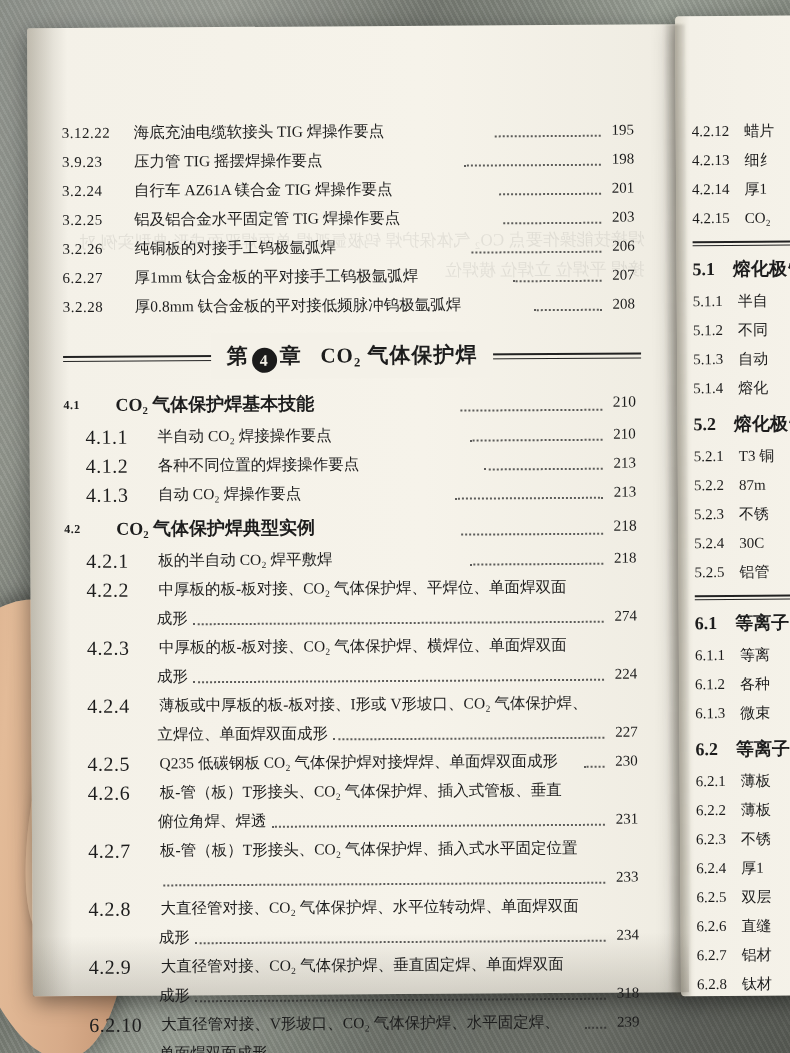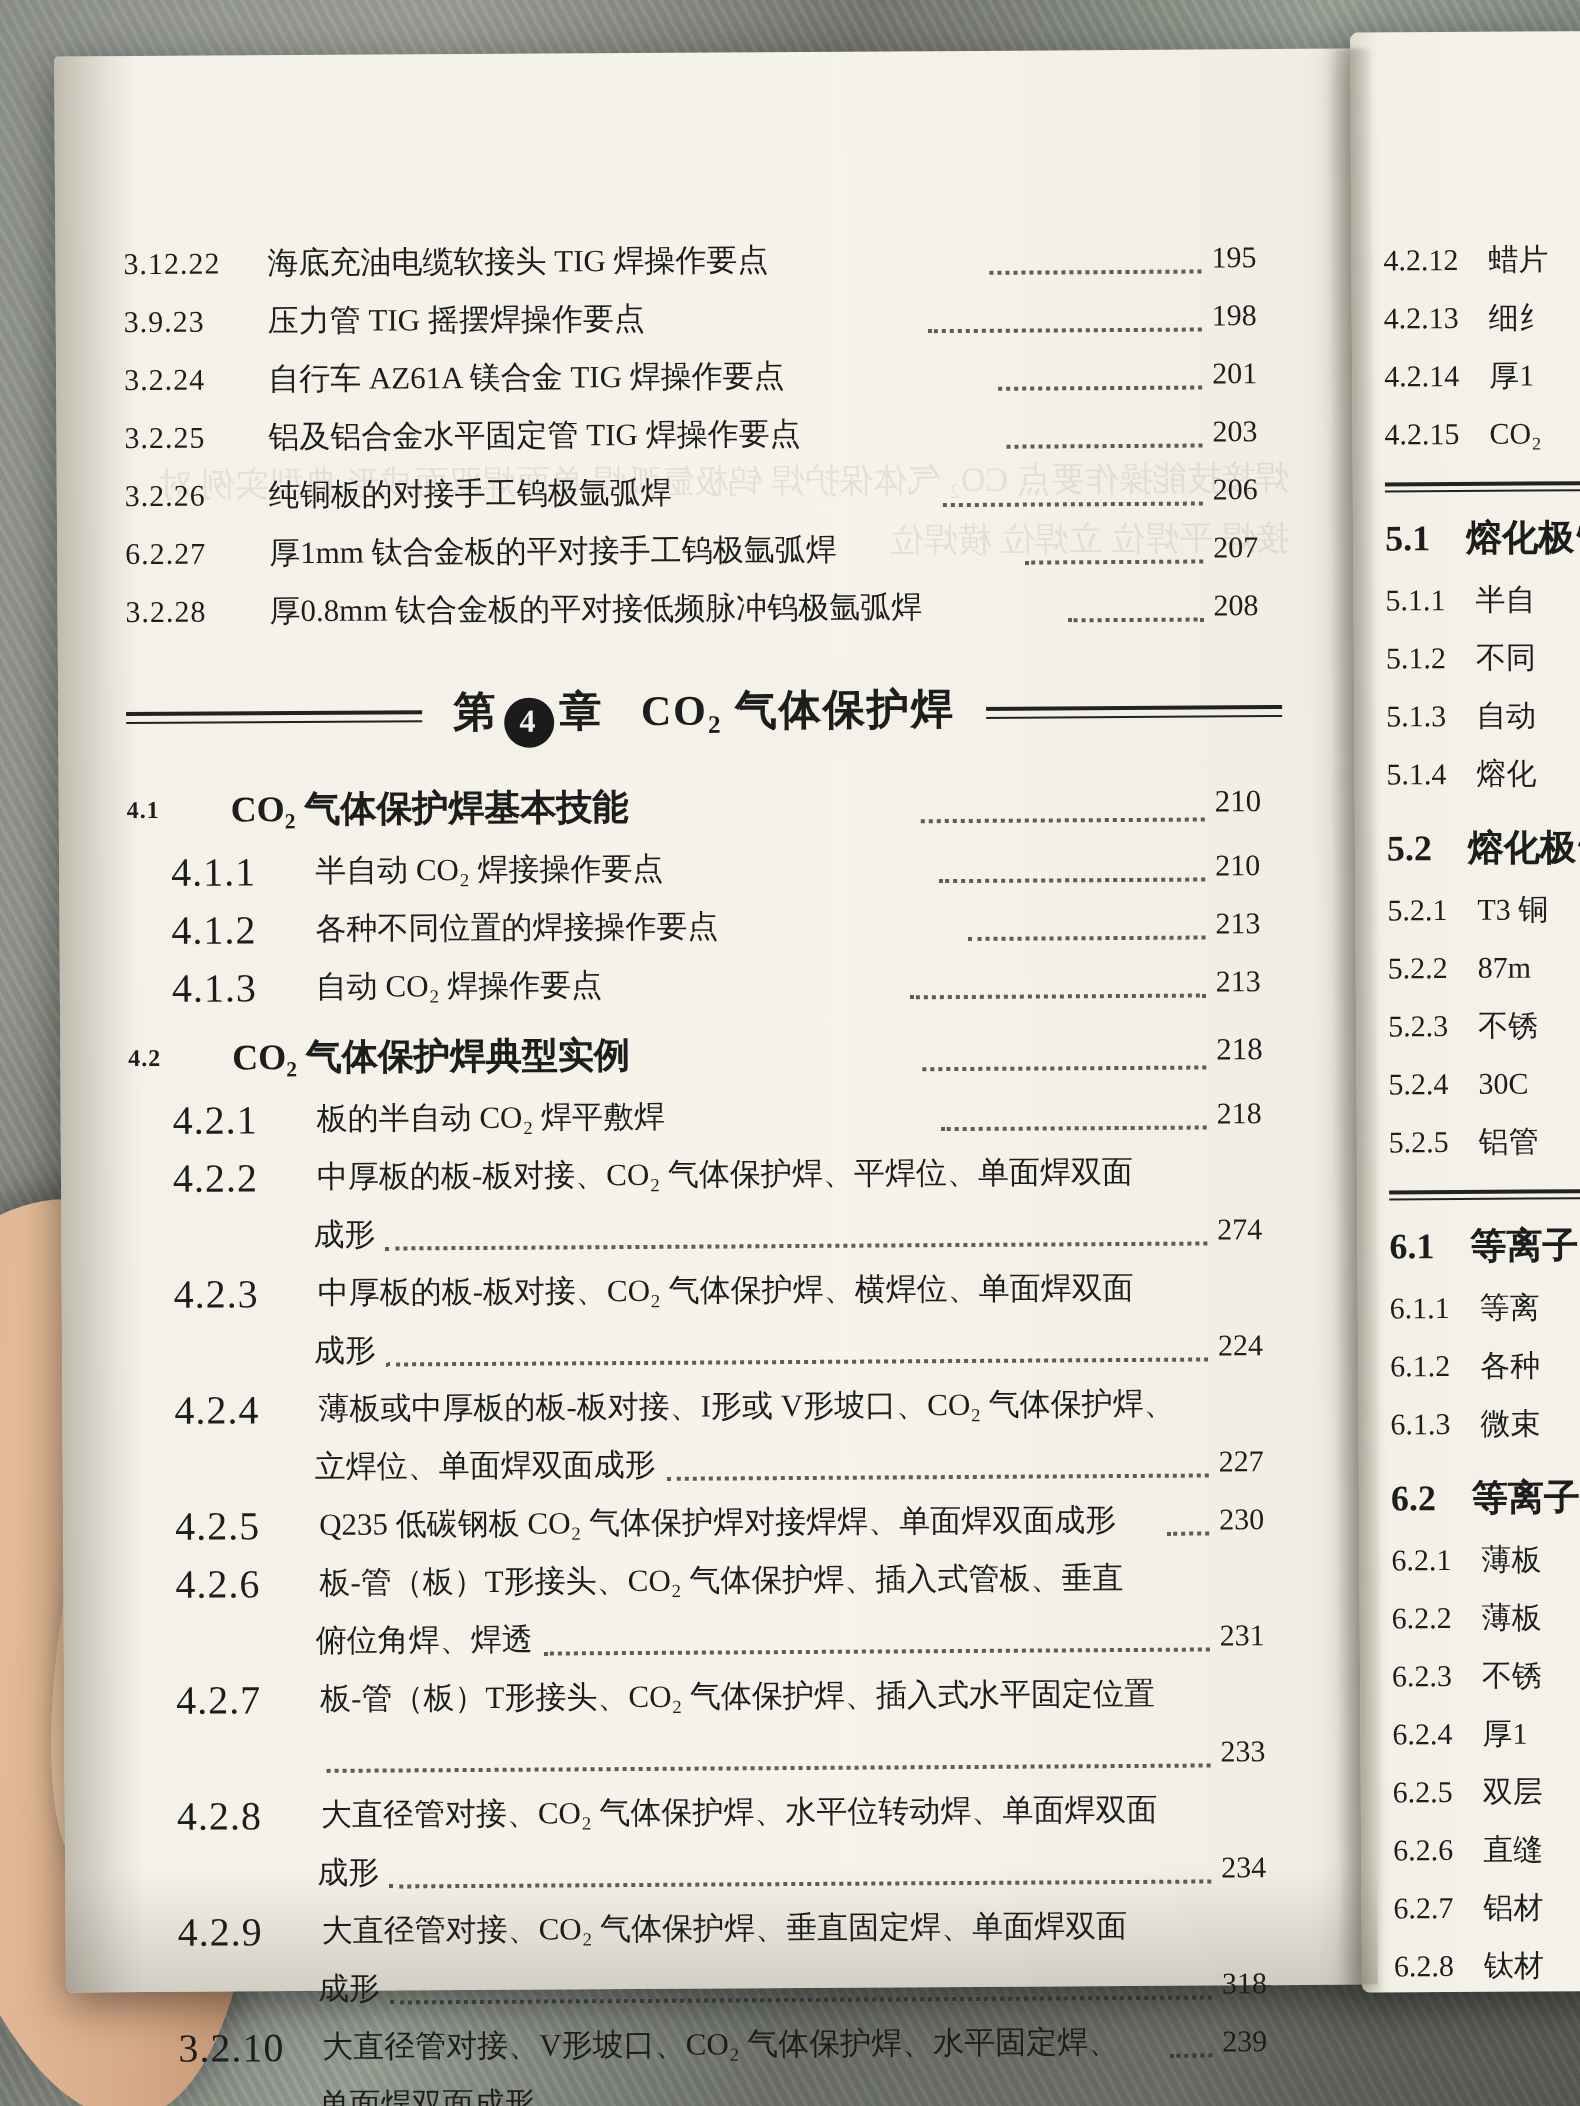--- a/index.html
+++ b/index.html
@@ -156,21 +156,21 @@
   .dots {
     flex: 1 1 auto;
     border-bottom: 2px dotted #2b2b2b;
     margin: 0 5px 6px 5px;
     min-width: 10px;
     opacity: .75;
   }
   .pg {
     flex: 0 0 auto;
     width: 34px;
-    text-align: left;
+    text-align: center;
     font-size: 15px;
   }
   .cont-line {
     padding-left: 92px;
     display: flex;
     align-items: flex-end;
     line-height: 26px;
     margin-bottom: 3px;
   }
   .cont-line .tx { white-space: nowrap; }
@@ -453,21 +453,21 @@
         <span class="num lv3i">4.2.9</span>
         <span class="title">大直径管对接、CO₂ 气体保护焊、垂直固定焊、单面焊双面</span>
       </div>
       <div class="cont-line">
         <span class="tx">成形</span>
         <span class="dots"></span>
         <span class="pg">318</span>
       </div>
 
       <div class="toc-row">
-        <span class="num lv3i">3.2.10</span>
+        <span class="num lv3i">6.2.10</span>
         <span class="title">大直径管对接、V形坡口、CO₂ 气体保护焊、水平固定焊、</span>
         <span class="dots"></span>
         <span class="pg">239</span>
       </div>
       <div class="cont-line">
         <span class="tx">单面焊双面成形</span>
       </div>
 
     </div>
 

